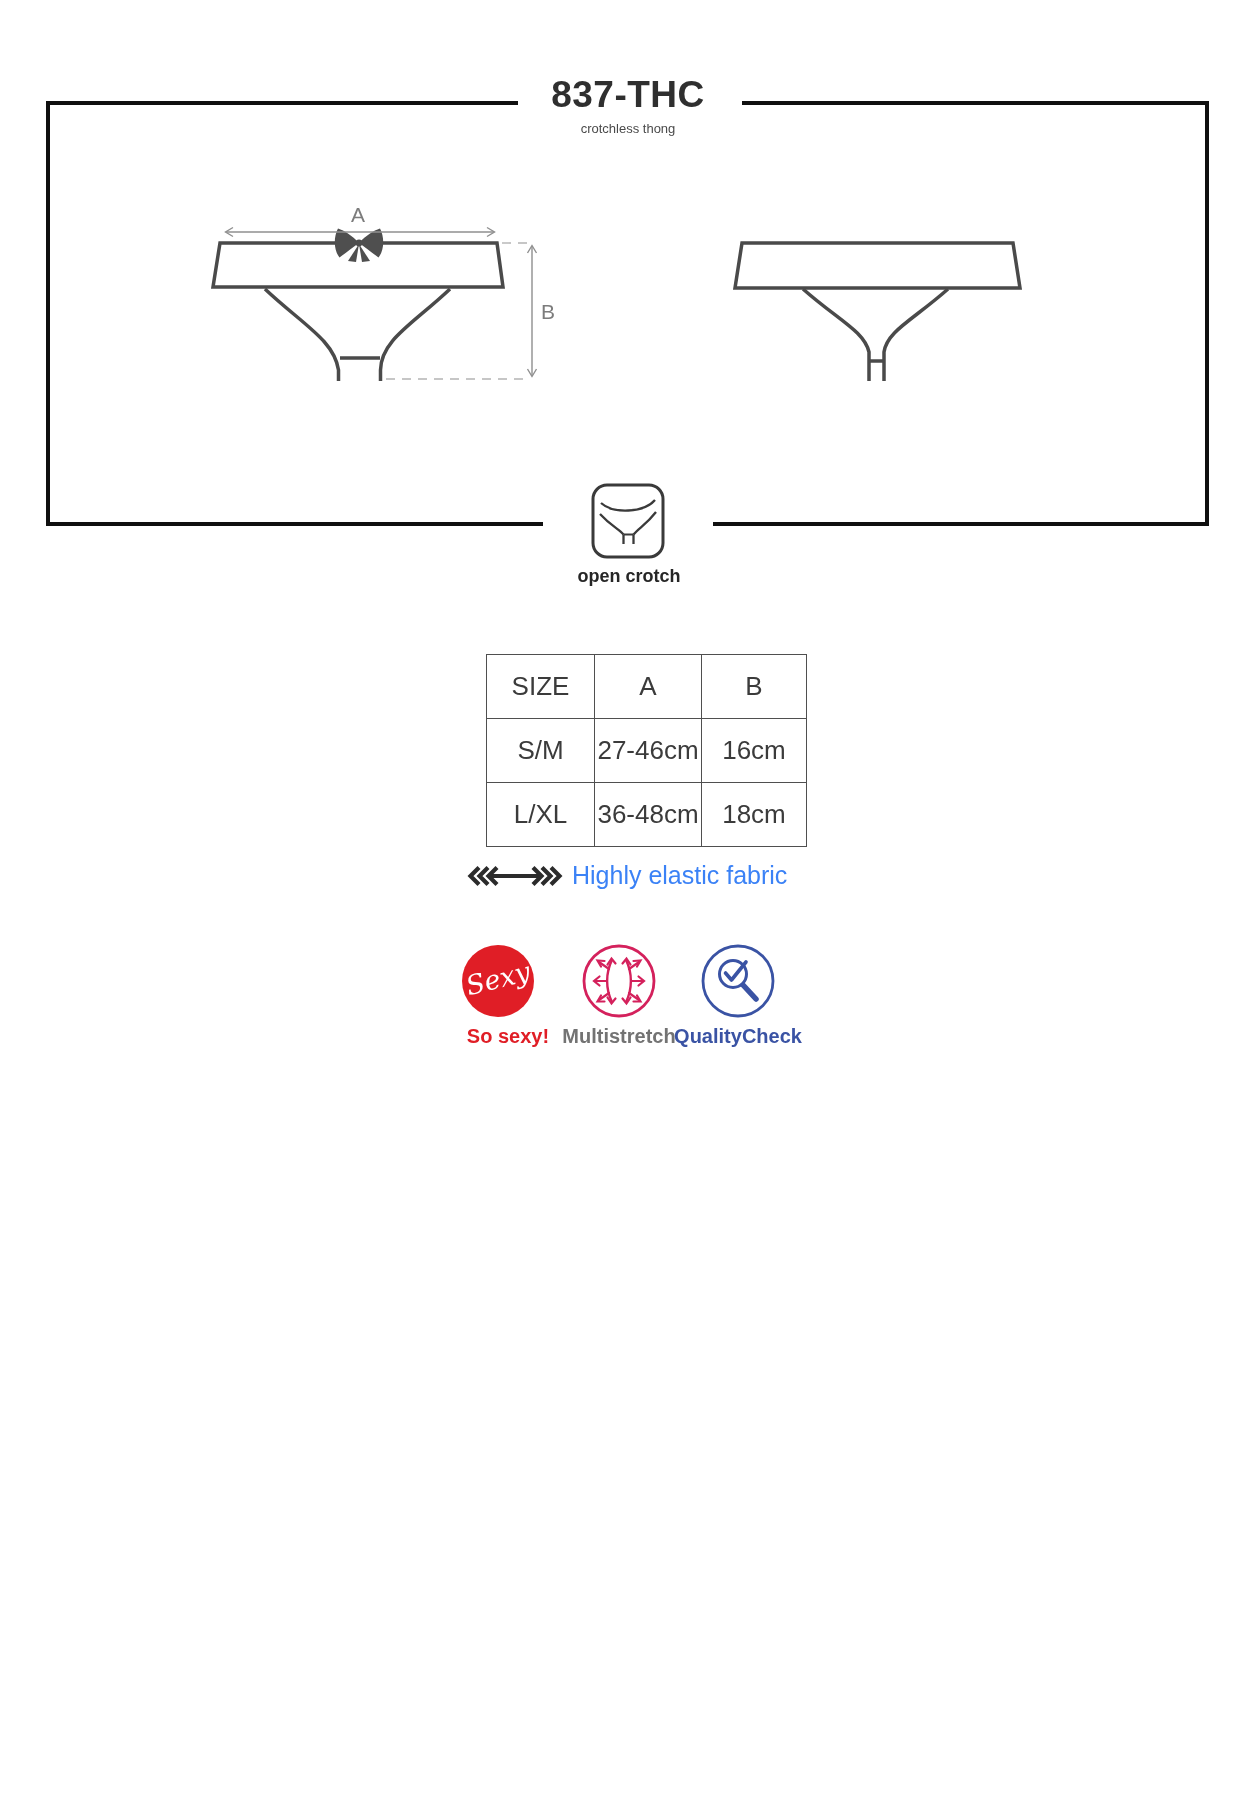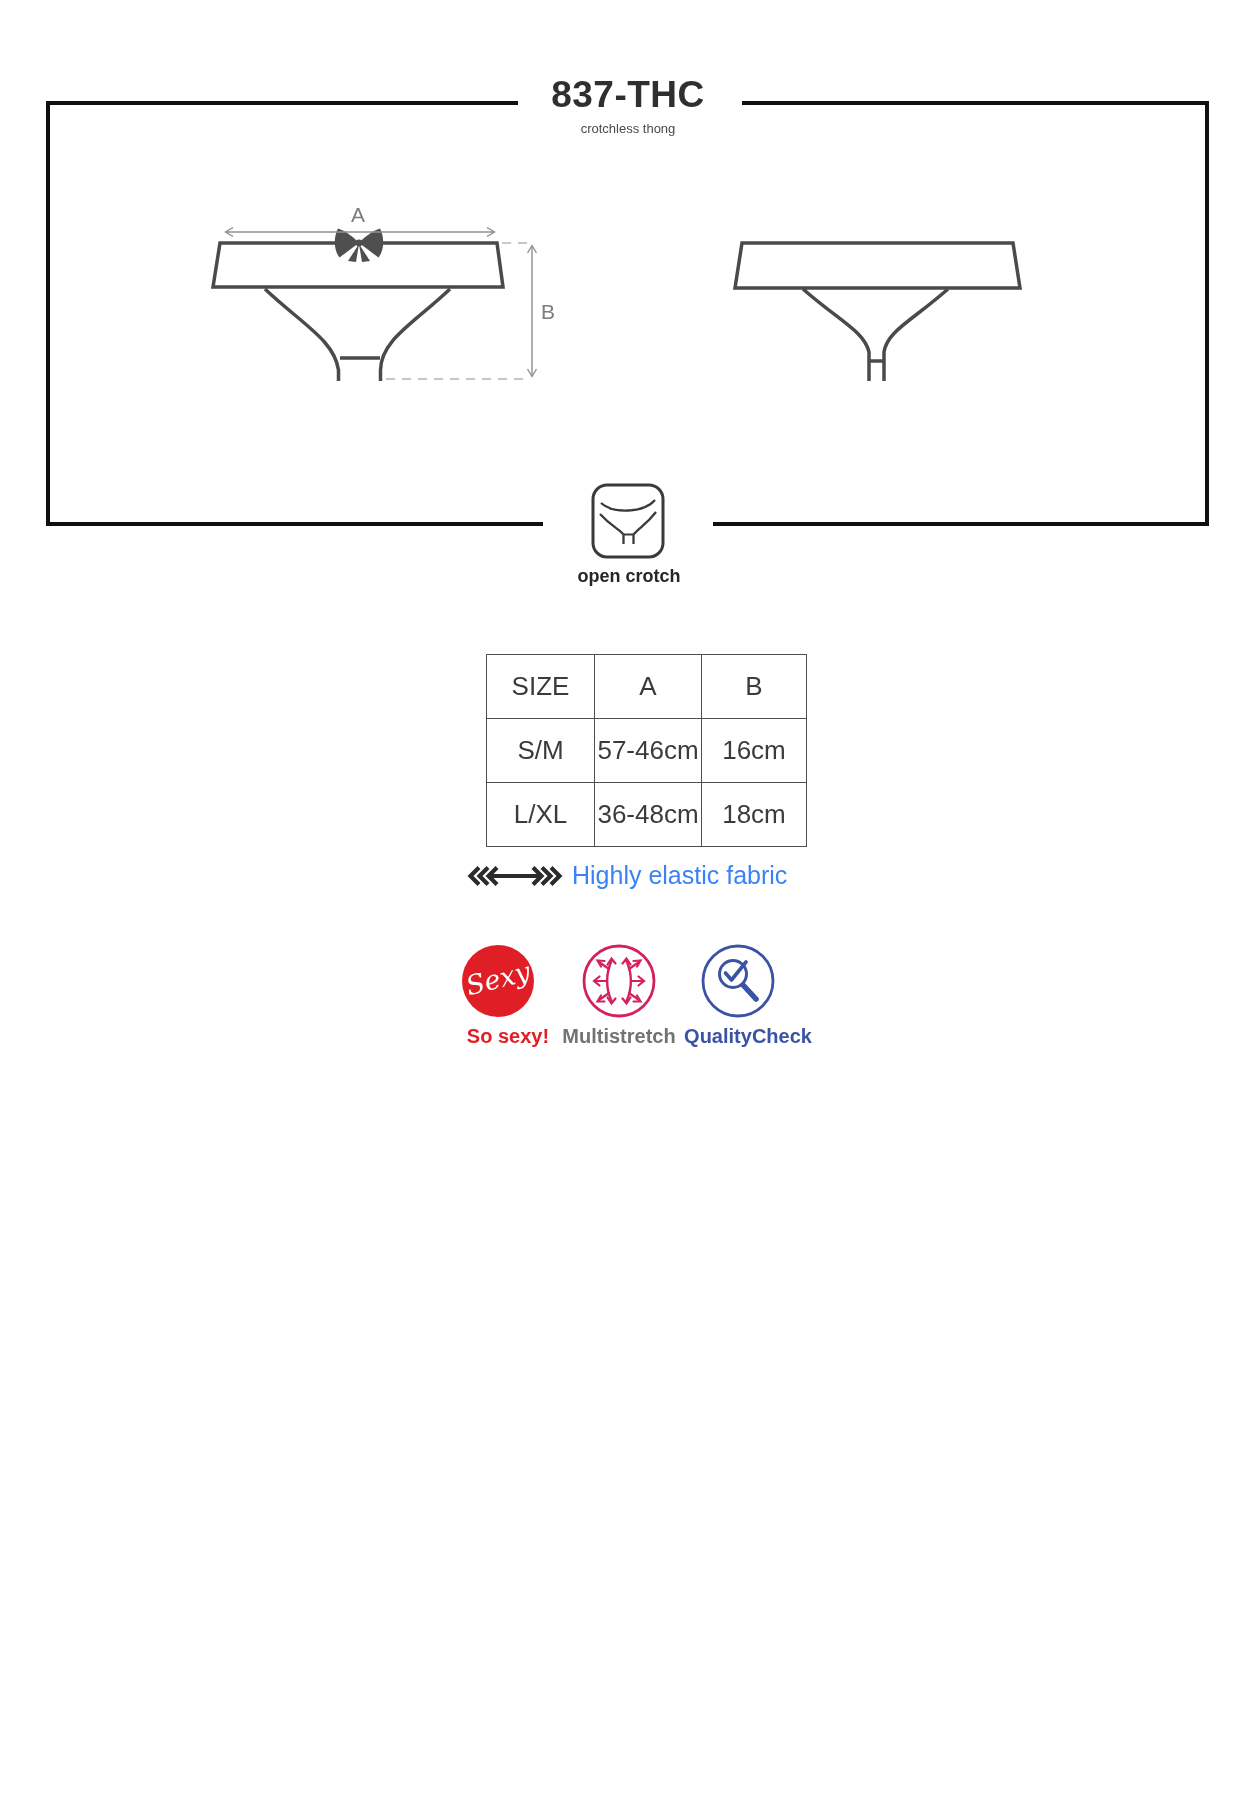--- a/index.html
+++ b/index.html
@@ -38,21 +38,21 @@
 
   .elastic-text{
     left:572px;top:861px;font-size:25px;color:#3b82f6;white-space:nowrap;
   }
 
   .badge-label{
     top:1025px;font-size:20px;font-weight:bold;white-space:nowrap;
   }
   .badge-label.sexy{left:508px;color:#e01e26;}
   .badge-label.multi{left:619px;color:#737373;}
-  .badge-label.quality{left:738px;color:#3a53a4;padding-left:20px;}
+  .badge-label.quality{left:738px;color:#3a53a4;}
 
   .sexy-script{
     left:498px;top:963px;color:#ffffff;
     font-family:"DejaVu Serif", serif;font-style:italic;font-size:27px;
     transform:translateX(-50%) rotate(-14deg);white-space:nowrap;
   }
 </style>
 </head>
 <body>
 
@@ -164,21 +164,21 @@
 
 <table class="size">
   <tbody>
       <tr>
     <th class="col-size">SIZE</th>
     <th class="col-a">A</th>
     <th class="col-b">B</th>
   </tr>
   <tr>
     <td>S/M</td>
-    <td>57-46cm</td>
+    <td>27-46cm</td>
     <td>16cm</td>
   </tr>
   <tr>
     <td>L/XL</td>
     <td>36-48cm</td>
     <td>18cm</td>
   </tr>
 </tbody>
   </table>
 

